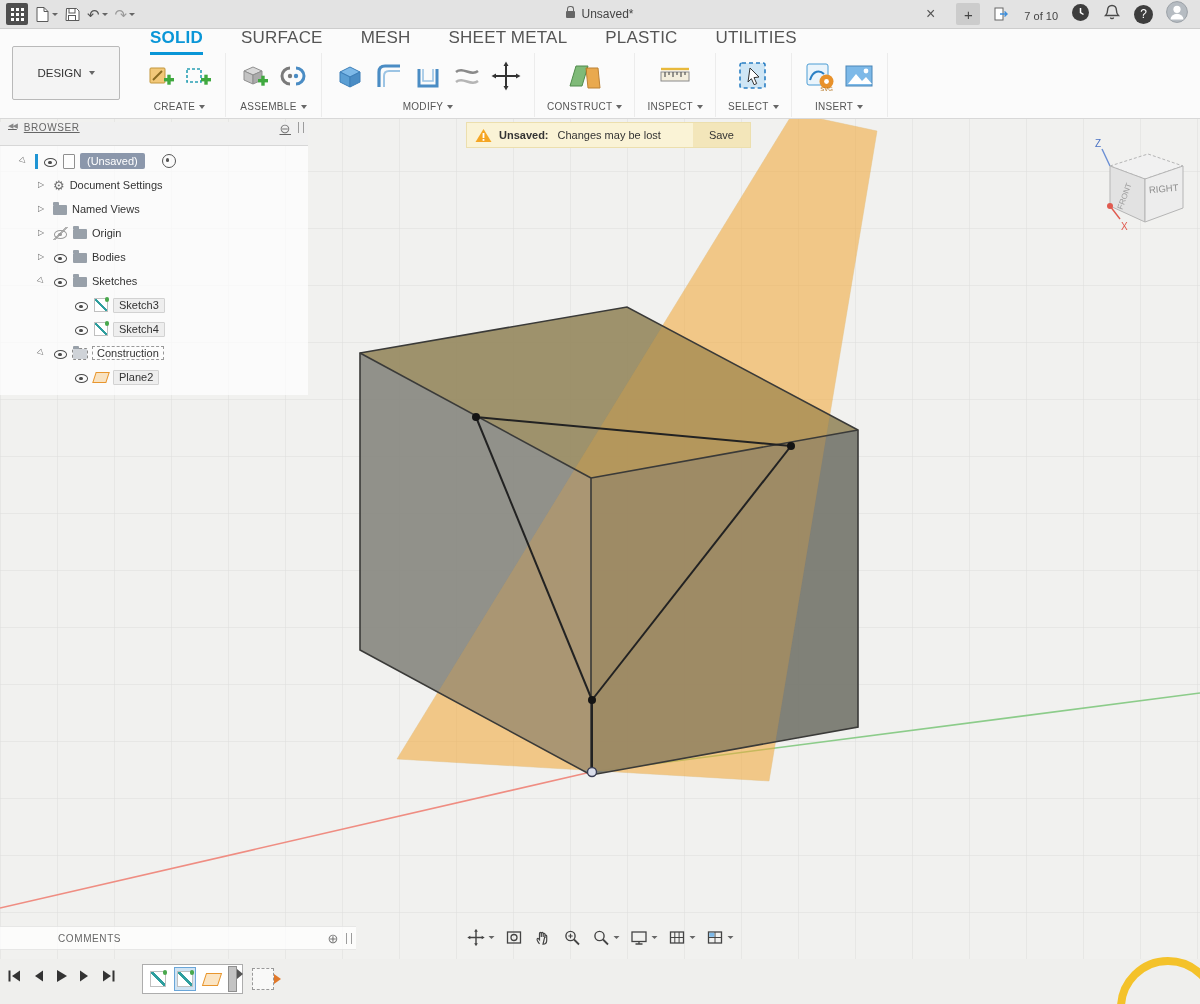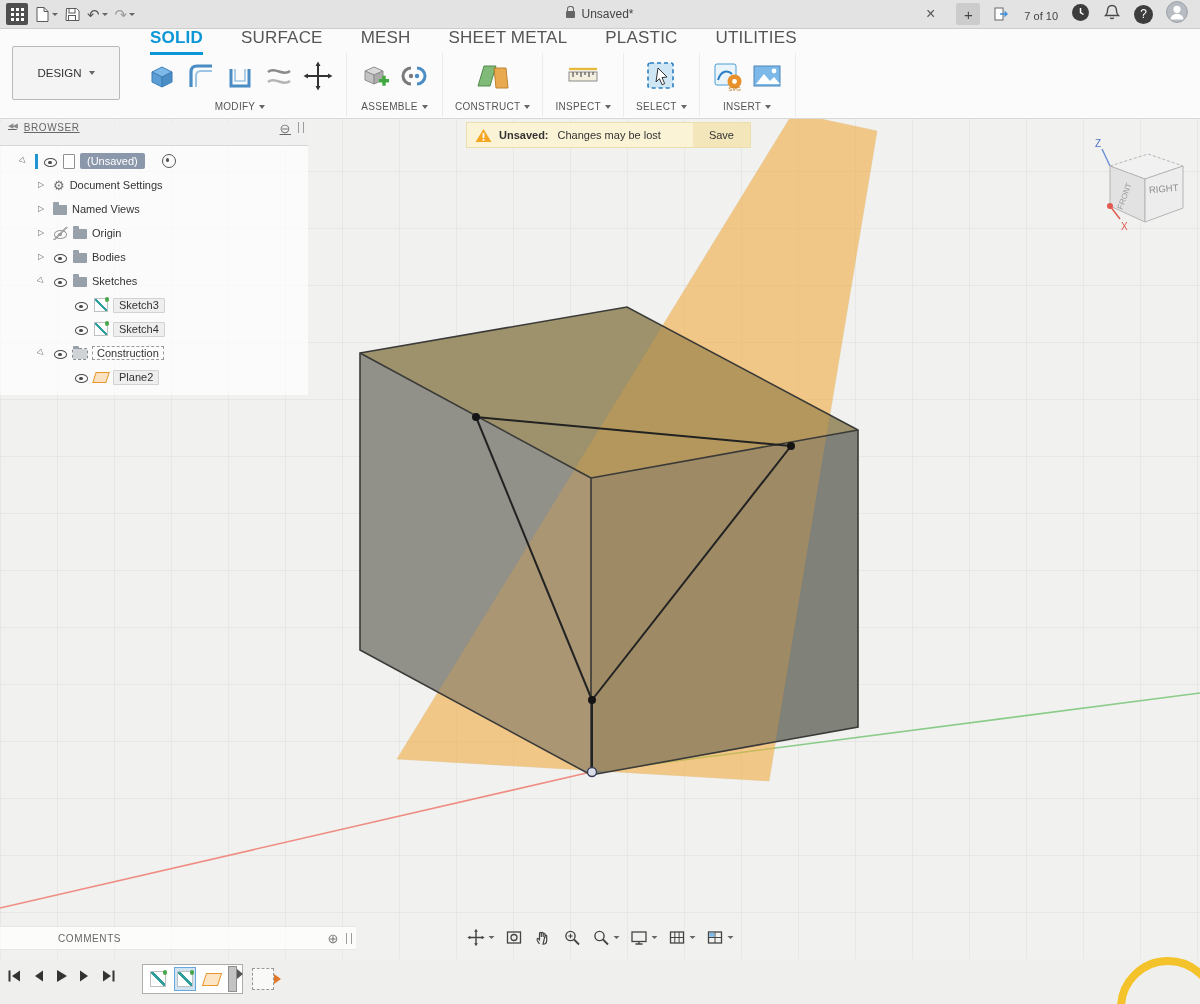--- a/index.html
+++ b/index.html
@@ -244,20 +244,69 @@
     <span class="tab">UTILITIES</span>
   </div>
 
   <div class="design-btn">
     <span>DESIGN</span>
     <span class="caret"></span>
   </div>
 
   <div class="groups">
 
+    <div class="tgroup">
+      <div class="ticons">
+        <span>
+          <svg width="30" height="30">
+              <rect x="4" y="7" width="15" height="15" rx="1" fill="#f2c879" stroke="#c2963c"></rect>
+              <path d="M7 19 L16 10" stroke="#8a6a20" stroke-width="2"></path>
+              <rect x="18" y="17" width="10" height="3.4" fill="#3fa93f"></rect>
+              <rect x="21.3" y="13.7" width="3.4" height="10" fill="#3fa93f"></rect>
+            </svg>
+        </span>
+        <span>
+          <svg width="30" height="30">
+              <rect x="4" y="8" width="14" height="13" fill="none" stroke="#2aa0b4" stroke-width="1.6" stroke-dasharray="3 2"></rect>
+              <rect x="18" y="17" width="10" height="3.4" fill="#3fa93f"></rect>
+              <rect x="21.3" y="13.7" width="3.4" height="10" fill="#3fa93f"></rect>
+            </svg>
+        </span>
+      </div>
+      <div class="glabel">
+          <span>CREATE</span>
+          <span class="caret"></span>
+        </div>
+    </div>
+
+    <div class="tgroup">
+      <div class="ticons">
+        <span>
+          <svg width="32" height="32">
+              <path d="M6 11 15 7l9 4-9 4z" fill="#d9d9d9" stroke="#8f8f8f"></path>
+              <path d="M6 11v9l9 4v-9z" fill="#c3c3c3" stroke="#8f8f8f"></path>
+              <path d="M24 11v9l-9 4v-9z" fill="#ababab" stroke="#8f8f8f"></path>
+              <rect x="20" y="19" width="10" height="3.4" fill="#3fa93f"></rect>
+              <rect x="23.3" y="15.7" width="3.4" height="10" fill="#3fa93f"></rect>
+            </svg>
+        </span>
+        <span>
+          <svg width="32" height="32">
+              <path d="M13 8a8 8 0 1 0 0 16" fill="none" stroke="#7a7a7a" stroke-width="3"></path>
+              <path d="M19 8a8 8 0 1 1 0 16" fill="none" stroke="#4a8cc4" stroke-width="3"></path>
+              <circle cx="13" cy="16" r="2.2" fill="#7a7a7a"></circle>
+              <circle cx="19" cy="16" r="2.2" fill="#4a8cc4"></circle>
+            </svg>
+        </span>
+      </div>
+      <div class="glabel">
+          <span>ASSEMBLE</span>
+          <span class="caret"></span>
+        </div>
+    </div>
 
     <div class="tgroup">
       <div class="ticons">
         <span>
           <svg width="32" height="32">
               <path d="M6 12 16 7l10 5-10 5z" fill="#7db9e8" stroke="#3d7fb8"></path>
               <path d="M6 12v10l10 5V17z" fill="#5b9fd4" stroke="#3d7fb8"></path>
               <path d="M26 12v10l-10 5V17z" fill="#4a8cc4" stroke="#3d7fb8"></path>
             </svg>
         </span>
@@ -289,46 +338,20 @@
                 <path d="M16 1.5 13.5 6h5z"></path>
                 <path d="M16 30.5 13.5 26h5z"></path>
                 <path d="M1.5 16 6 13.5v5z"></path>
                 <path d="M30.5 16 26 13.5v5z"></path>
               </g>
             </svg>
         </span>
       </div>
       <div class="glabel">
           <span>MODIFY</span>
-          <span class="caret"></span>
-        </div>
-    </div>
-
-    <div class="tgroup">
-      <div class="ticons">
-        <span>
-          <svg width="32" height="32">
-              <path d="M6 11 15 7l9 4-9 4z" fill="#d9d9d9" stroke="#8f8f8f"></path>
-              <path d="M6 11v9l9 4v-9z" fill="#c3c3c3" stroke="#8f8f8f"></path>
-              <path d="M24 11v9l-9 4v-9z" fill="#ababab" stroke="#8f8f8f"></path>
-              <rect x="20" y="19" width="10" height="3.4" fill="#3fa93f"></rect>
-              <rect x="23.3" y="15.7" width="3.4" height="10" fill="#3fa93f"></rect>
-            </svg>
-        </span>
-        <span>
-          <svg width="32" height="32">
-              <path d="M13 8a8 8 0 1 0 0 16" fill="none" stroke="#7a7a7a" stroke-width="3"></path>
-              <path d="M19 8a8 8 0 1 1 0 16" fill="none" stroke="#4a8cc4" stroke-width="3"></path>
-              <circle cx="13" cy="16" r="2.2" fill="#7a7a7a"></circle>
-              <circle cx="19" cy="16" r="2.2" fill="#4a8cc4"></circle>
-            </svg>
-        </span>
-      </div>
-      <div class="glabel">
-          <span>ASSEMBLE</span>
           <span class="caret"></span>
         </div>
     </div>
 
     <div class="tgroup">
       <div class="ticons">
         <span>
           <svg width="34" height="32">
               <polygon points="8,6 20,6 14,26 2,26" fill="#72b36a" stroke="#3f7f3a" opacity="0.9"></polygon>
               <polygon points="18,8 30,8 32,28 20,28" fill="#e8a13c" stroke="#b5741f" opacity="0.9"></polygon>

